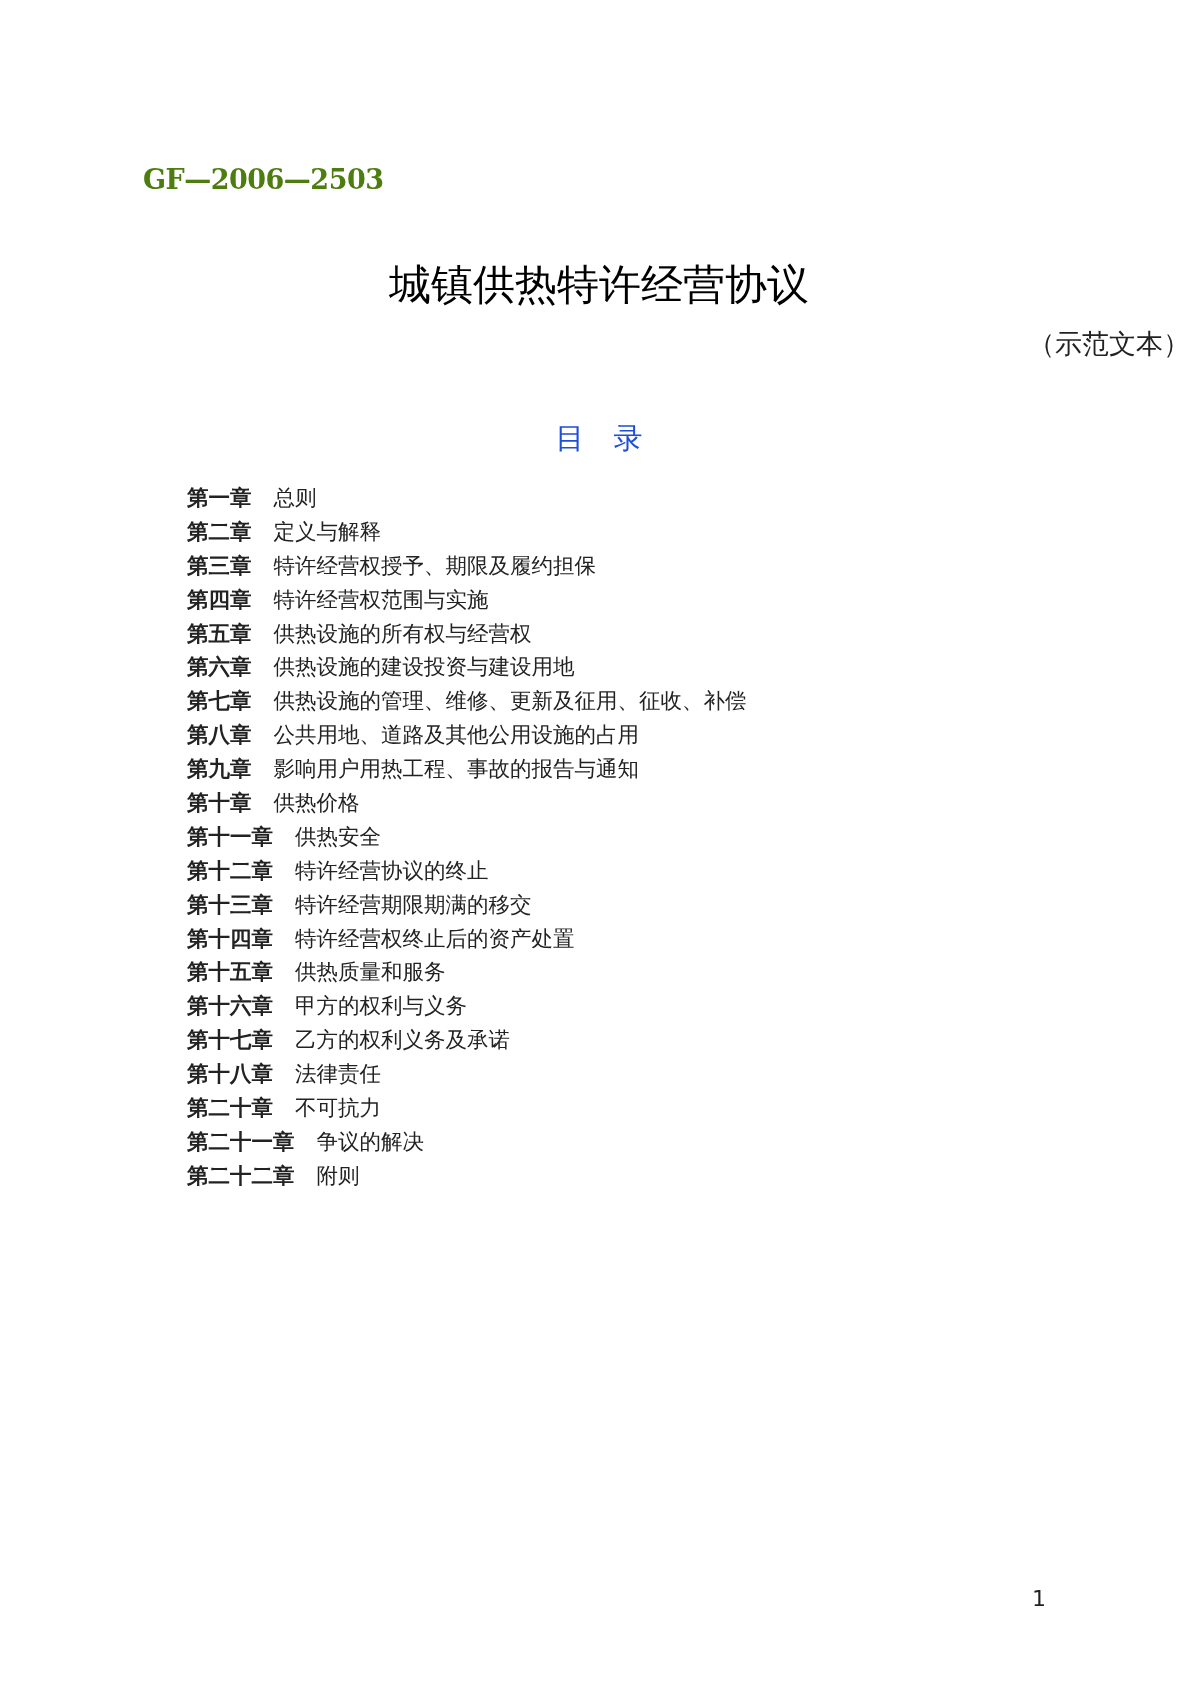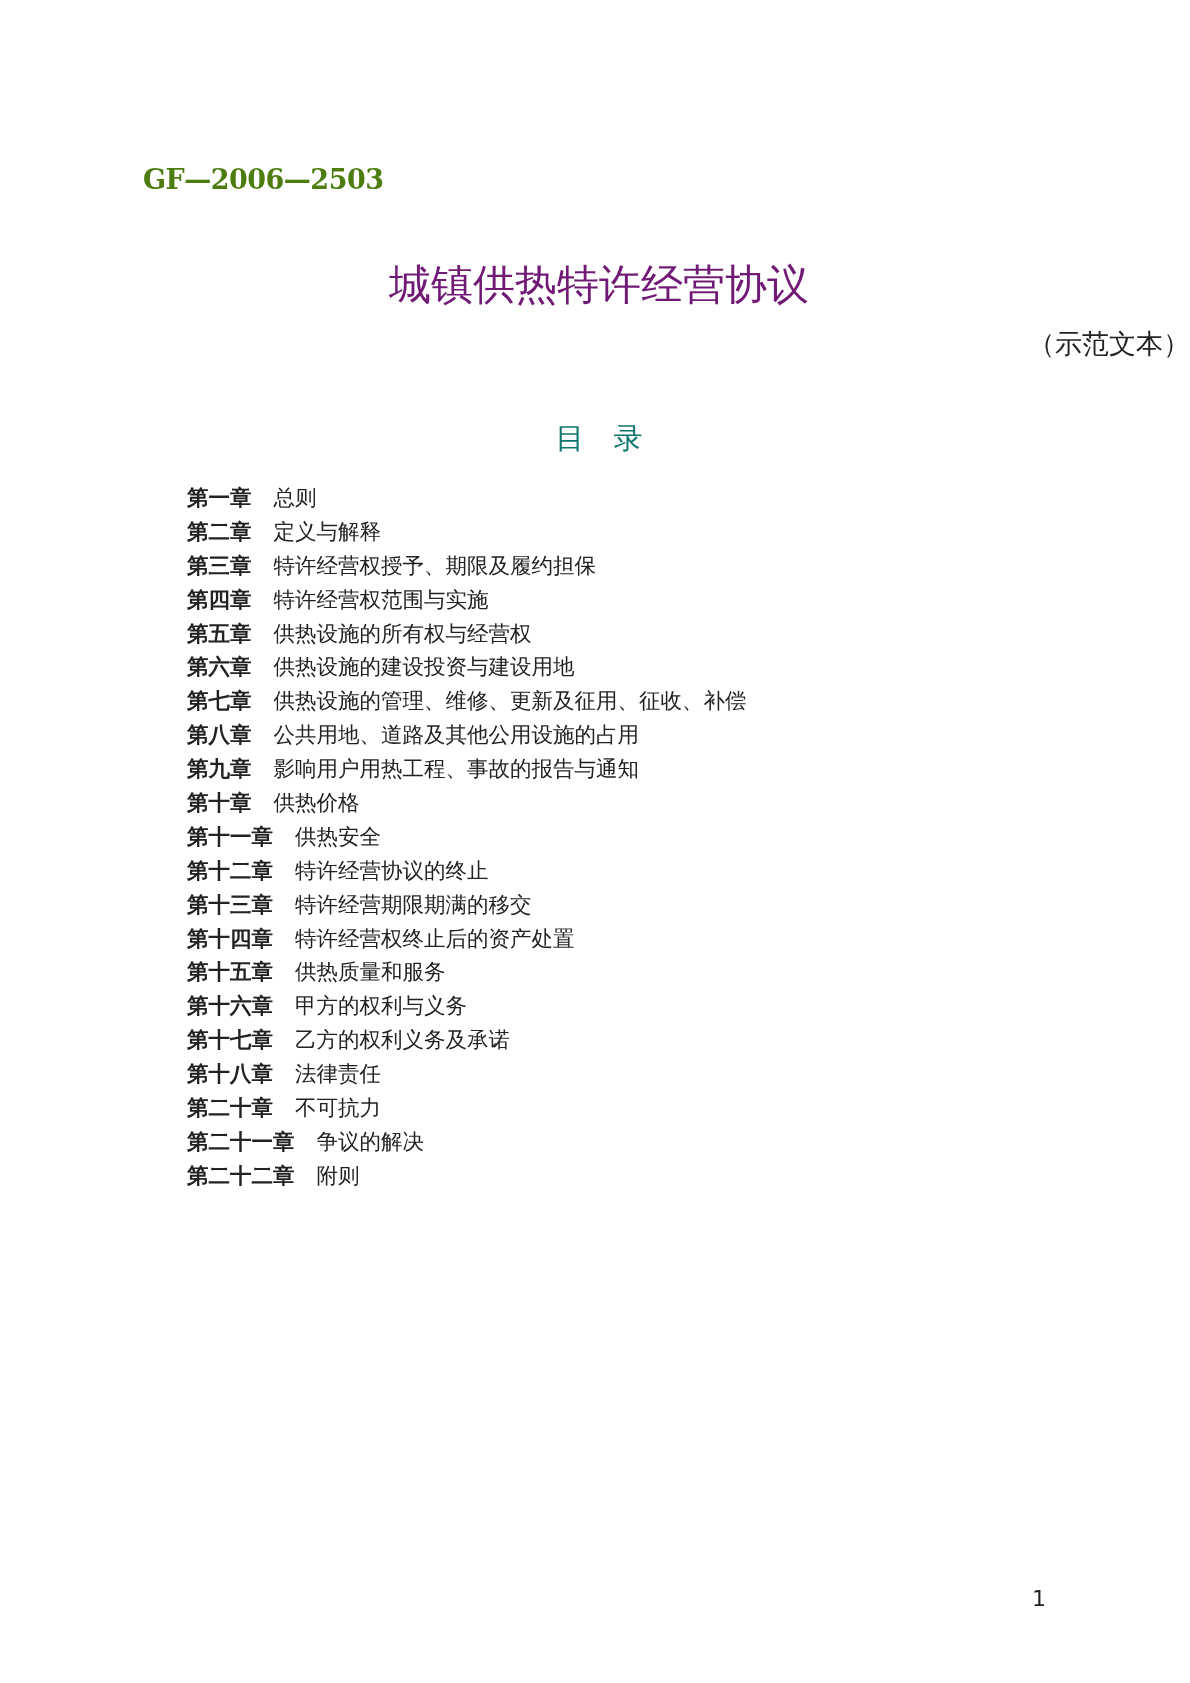--- a/index.html
+++ b/index.html
@@ -26,21 +26,21 @@
       color: #4d7c0f;
       white-space: nowrap;
     }
     .main-title {
       position: absolute;
       left: 0;
       width: 1190px;
       top: 257px;
       text-align: center;
       font-size: 42px;
-      color: #701a75;
+      color: #000000;
       padding-left: 8px;
       box-sizing: border-box;
     }
     .subtitle {
       position: absolute;
       left: 0;
       width: 1190px;
       top: 326px;
       text-align: right;
       font-size: 27px;
@@ -48,21 +48,21 @@
       padding-left: 0;
       box-sizing: border-box;
     }
     .toc-heading {
       position: absolute;
       left: 0;
       width: 1190px;
       top: 419px;
       text-align: center;
       font-size: 29px;
-      color: #0f766e;
+      color: #1d4ed8;
       padding-left: 8px;
       box-sizing: border-box;
       white-space: pre;
     }
     .toc-list {
       position: absolute;
       left: 187px;
       top: 481px;
       margin: 0;
       padding: 0;

